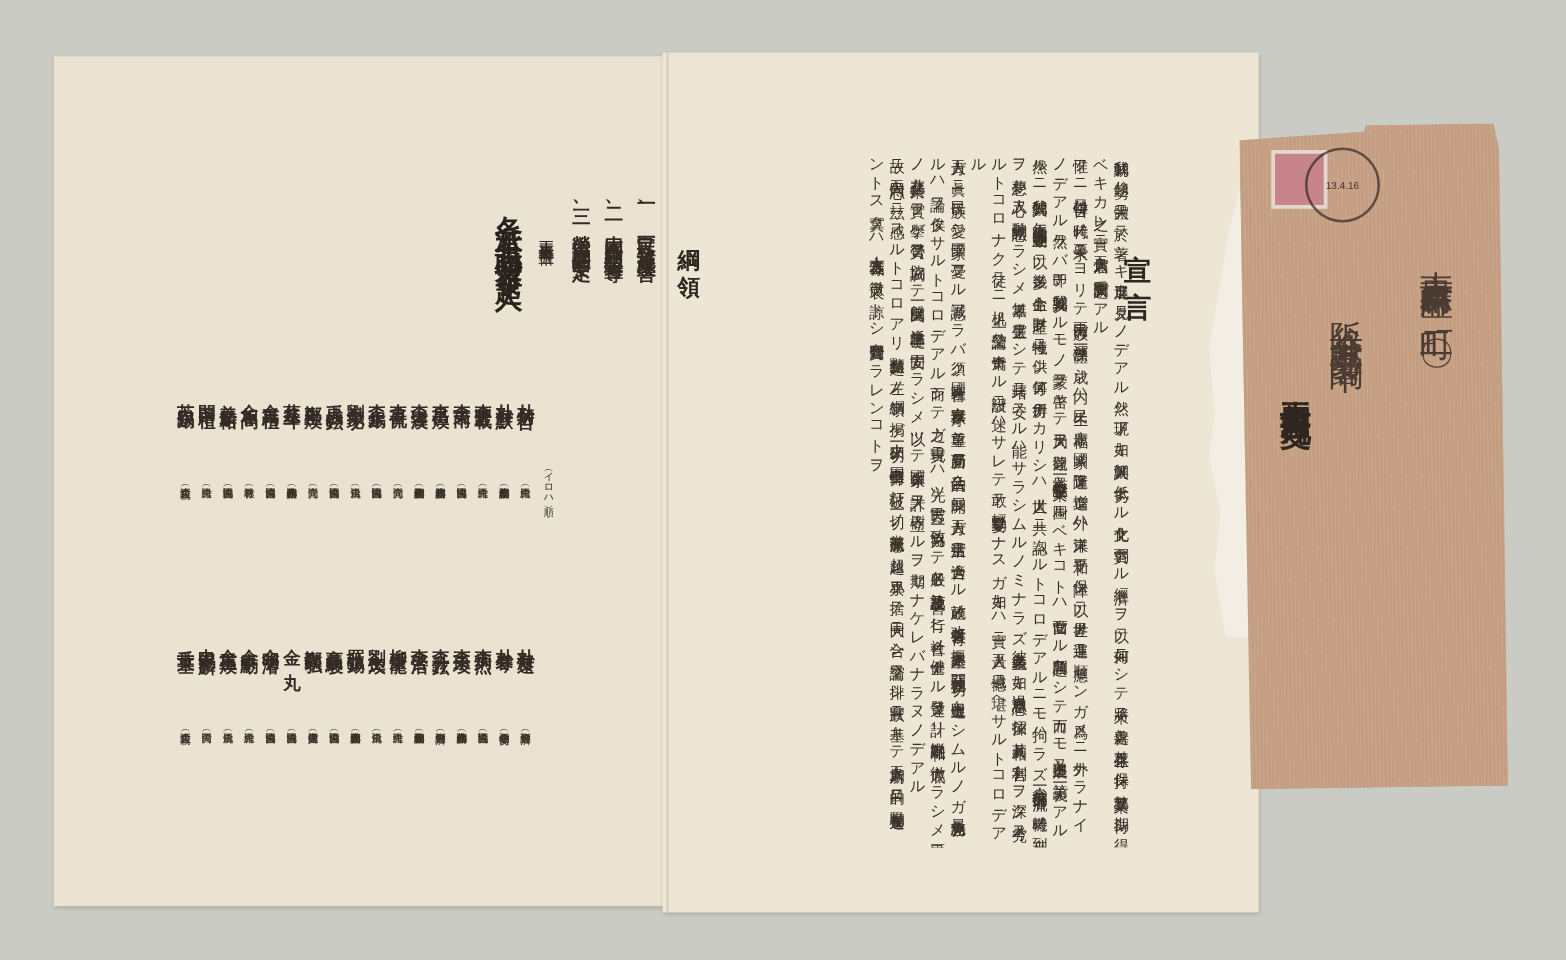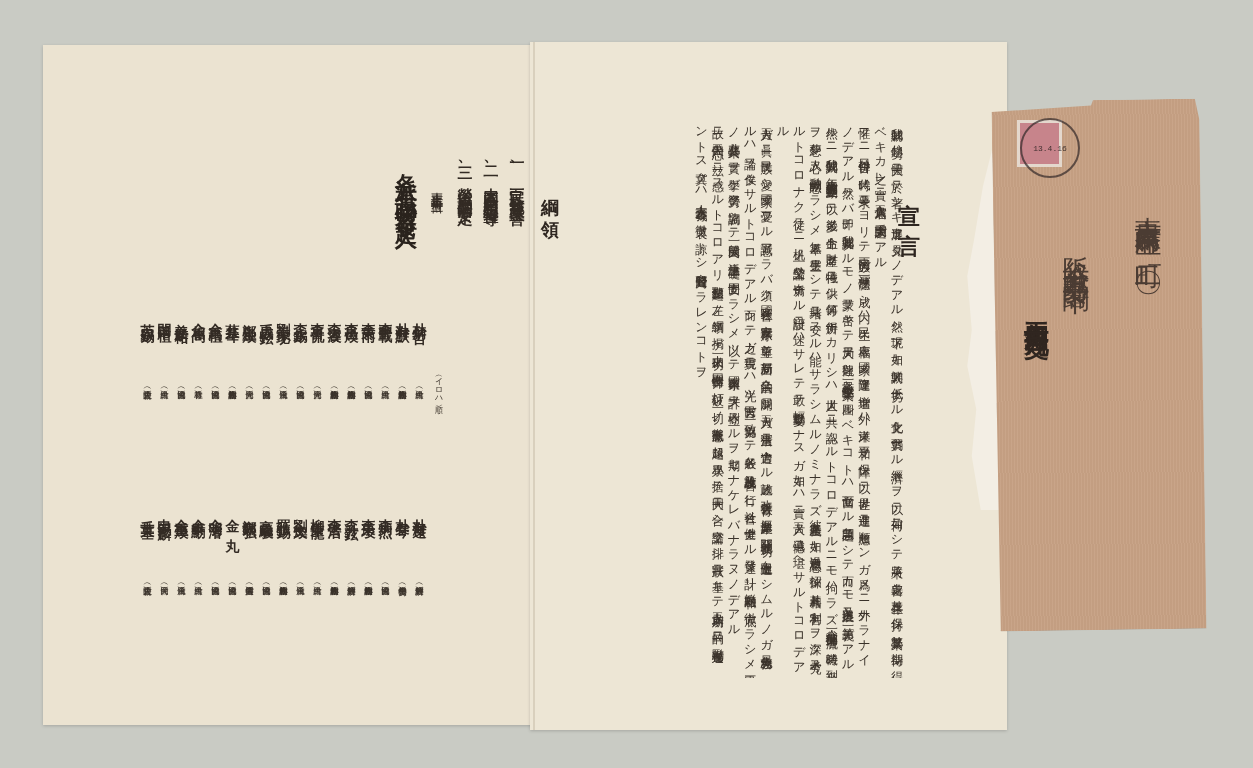--- a/index.html
+++ b/index.html
@@ -56,23 +56,23 @@
     box-shadow: 0 1px 2px rgba(0,0,0,0.2);
     clip-path: polygon(0 2%, 47% 1%, 48% 0, 96% 0, 98% 4%, 98% 100%, 1% 100%);
     transform: rotate(-0.8deg);
   }
   .stamp {
     position:absolute; left:1017px; top:120px; width:45px; height:47px;
     background:#e4d8cd; padding:3px; box-sizing:border-box;
   }
   .stamp-inner { width:100%; height:100%; background:#c7848b; display:flex; align-items:center; justify-content:center; }
   .postmark {
-    position:absolute; left:1020px; top:118px; width:60px; height:60px; border:2px solid rgba(50,40,40,0.7); border-radius:50%;
+    position:absolute; left:1044px; top:118px; width:60px; height:60px; border:2px solid rgba(50,40,40,0.7); border-radius:50%;
     box-sizing:border-box; display:flex; align-items:center; justify-content:center;
-    font-size:8px; color:rgba(40,30,30,0.85); font-family:Liberation Mono, monospace;
+    font-size:8px; color:rgba(40,30,30,0.85); font-family:Liberation Sans, sans-serif;
   }
   .hand { position:absolute; writing-mode:vertical-rl; color:#4a3b30; font-family:"DejaVu Serif", serif; }
   .addr { left:1130px; top:195px; font-size:27px; letter-spacing:3px; font-weight:300; color:#4b3c33; }
   .recip { left:1058px; top:235px; font-size:27px; letter-spacing:5px; color:#4b3c33; }
   .recv { left:1020px; top:300px; font-size:25px; letter-spacing:2px; font-weight:bold; color:#302620; }
 </style>
 </head>
 <body>
 
 <div class="sheet sheet-left"></div>

